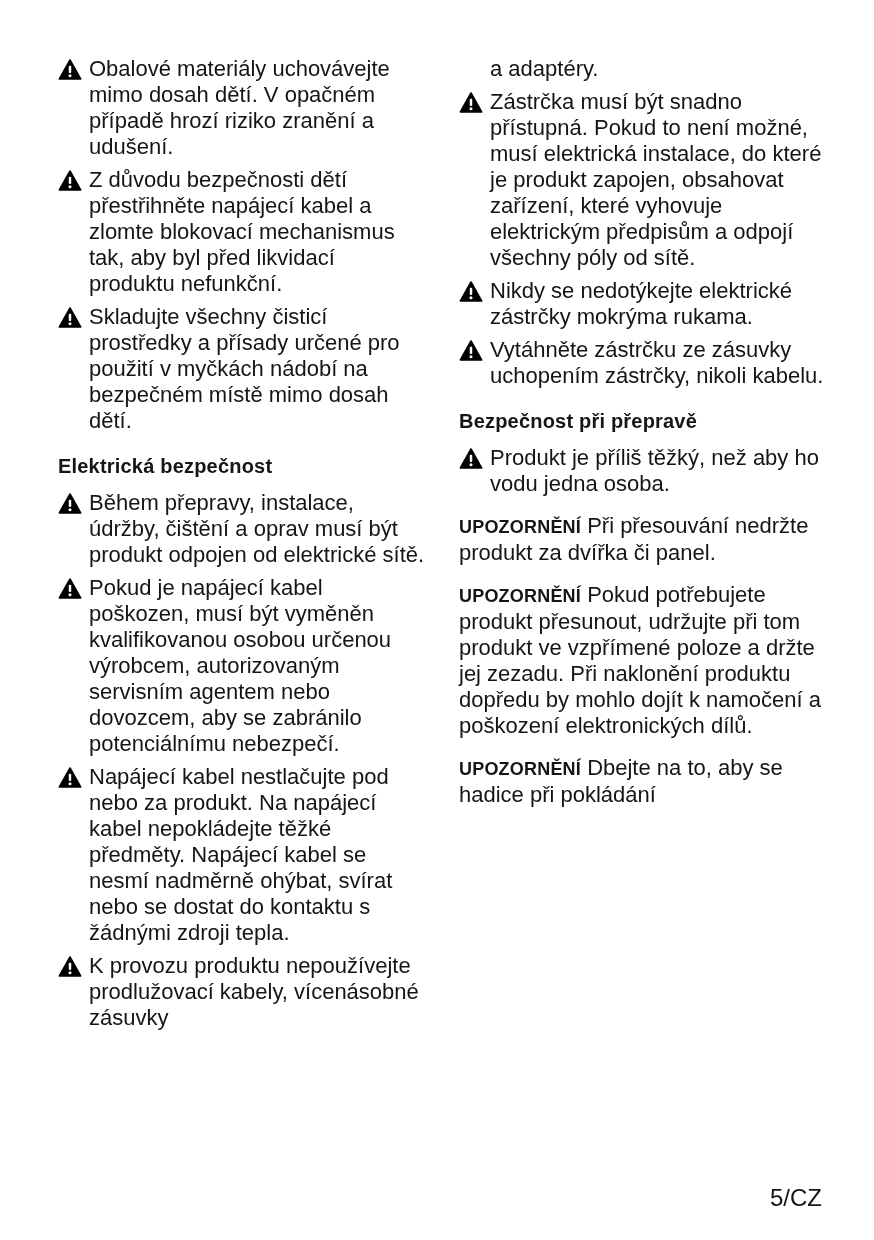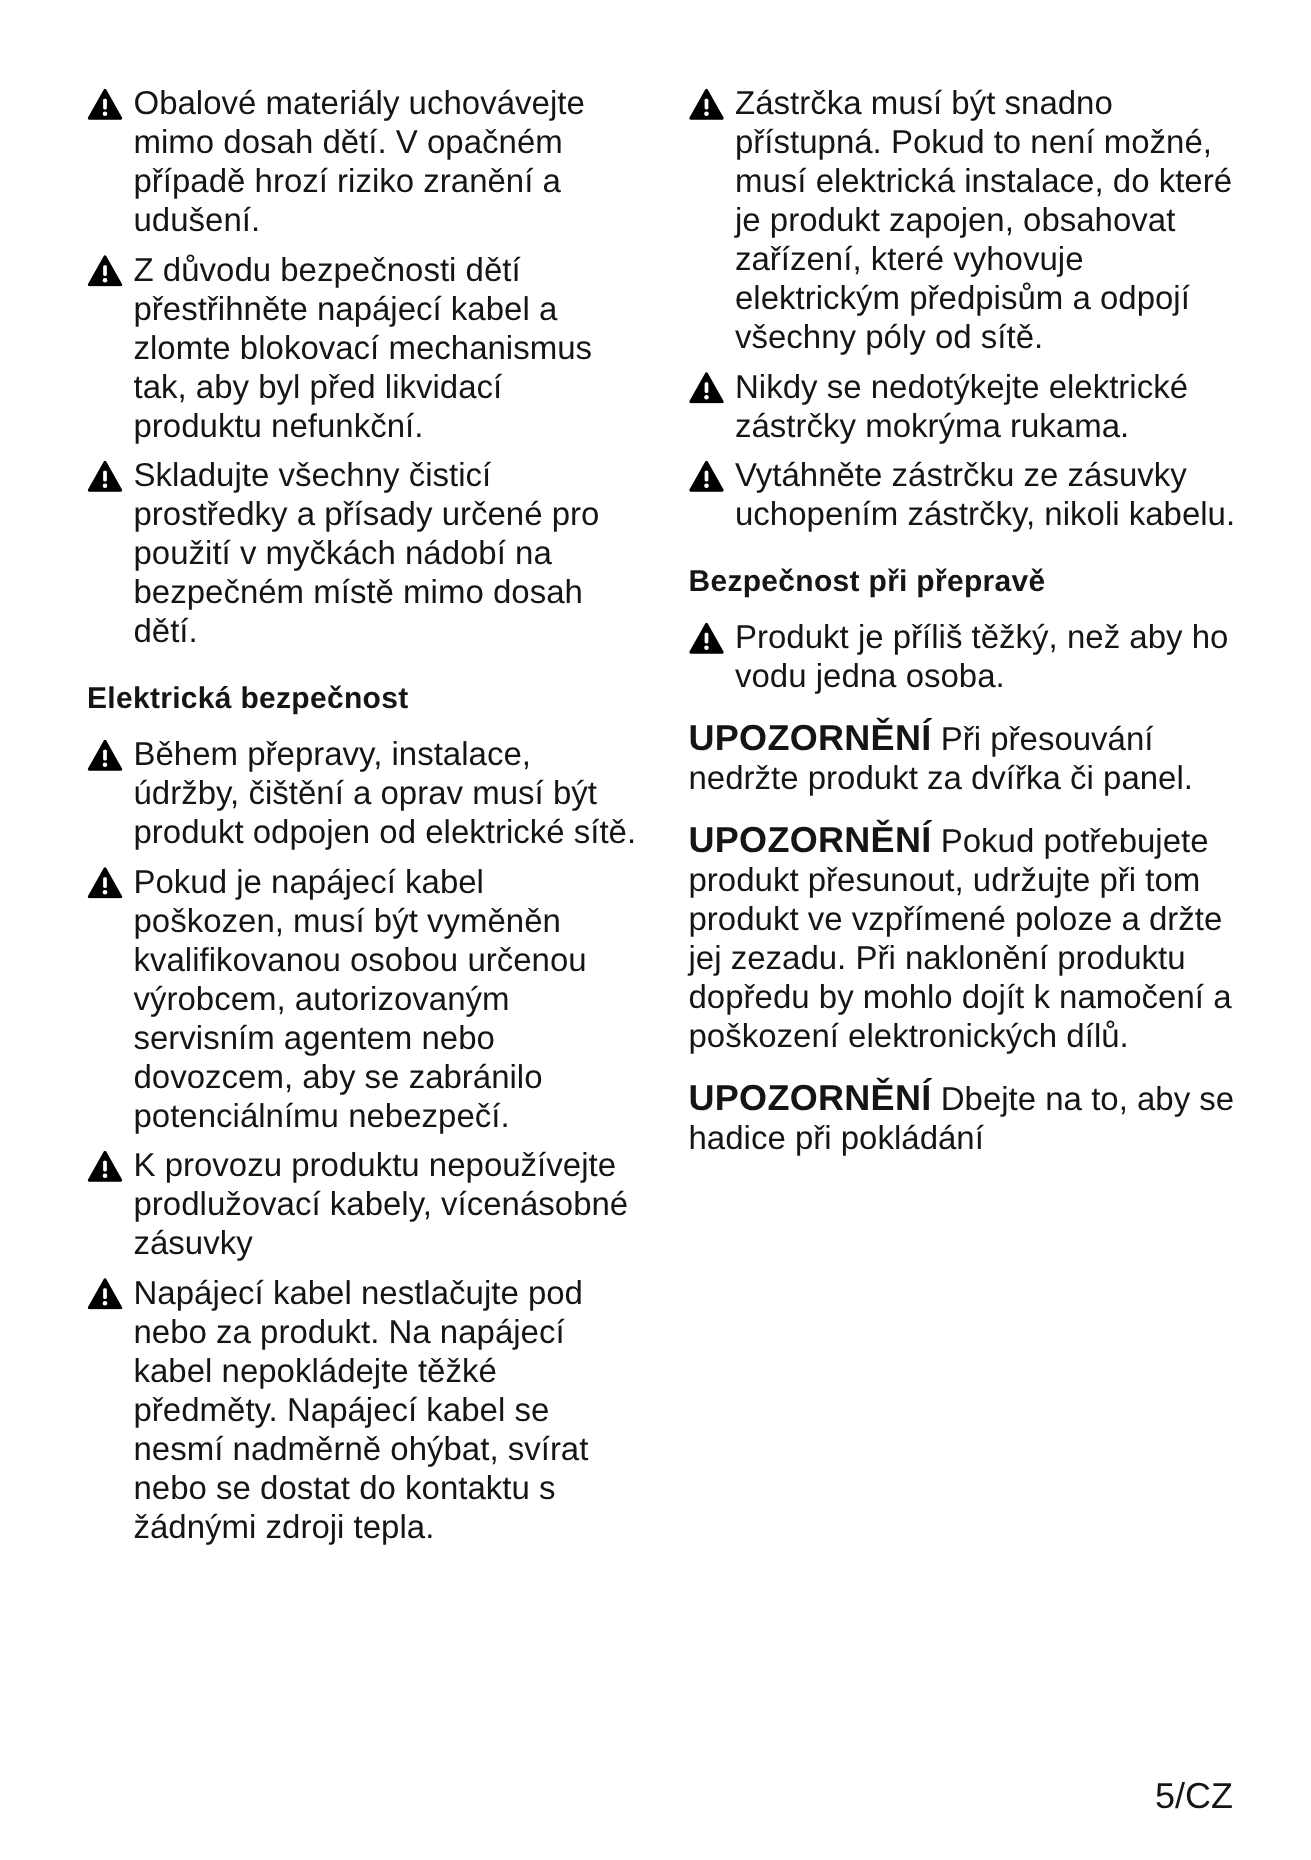--- a/index.html
+++ b/index.html
@@ -45,21 +45,21 @@
     font-size: 20px;
     line-height: 28px;
     font-weight: bold;
     margin: 18px 0 10px 0;
     letter-spacing: 0.2px;
   }
   .notice {
     margin: 16px 0 6px 0;
   }
   .notice .notice-label {
-    font-size: 24px;
+    font-size: 18px;
     font-weight: bold;
     letter-spacing: 0.2px;
   }
   .footer {
     position: absolute;
     right: 52px;
     bottom: 28px;
     font-size: 24px;
     color: #151515;
   }
@@ -122,34 +122,35 @@
           <span class="txt">Pokud je napájecí kabel poškozen, musí být vyměněn kvalifikovanou osobou určenou výrobcem, autorizovaným servisním agentem nebo dovozcem, aby se zabránilo potenciálnímu nebezpečí.</span>
         </div>
         <div class="warning-item">
           <span class="icon">
             <svg viewBox="0 0 24 22" aria-hidden="true">
               <path d="M12 1.2 L23 20.8 H1 Z" fill="#000" stroke="#000" stroke-width="2" stroke-linejoin="round"></path>
               <rect x="10.7" y="7.2" width="2.6" height="7.4" rx="1" fill="#fff"></rect>
               <circle cx="12" cy="17.6" r="1.6" fill="#fff"></circle>
             </svg>
           </span>
-          <span class="txt">K provozu produktu nepoužívejte prodlužovací kabely, vícenásobné zásuvky</span>
+          <span class="txt">Napájecí kabel nestlačujte pod nebo za produkt. Na napájecí kabel nepokládejte těžké předměty. Napájecí kabel se nesmí nadměrně ohýbat, svírat nebo se dostat do kontaktu s žádnými zdroji tepla.</span>
         </div>
         <div class="warning-item">
           <span class="icon">
             <svg viewBox="0 0 24 22" aria-hidden="true">
               <path d="M12 1.2 L23 20.8 H1 Z" fill="#000" stroke="#000" stroke-width="2" stroke-linejoin="round"></path>
               <rect x="10.7" y="7.2" width="2.6" height="7.4" rx="1" fill="#fff"></rect>
               <circle cx="12" cy="17.6" r="1.6" fill="#fff"></circle>
             </svg>
           </span>
-          <span class="txt">Napájecí kabel nestlačujte pod nebo za produkt. Na napájecí kabel nepokládejte těžké předměty. Napájecí kabel se nesmí nadměrně ohýbat, svírat nebo se dostat do kontaktu s žádnými zdroji tepla.</span>
+          <span class="txt">K provozu produktu nepoužívejte prodlužovací kabely, vícenásobné zásuvky</span>
         </div>
       </div>
     <div class="column">
+        <div class="continuation">a adaptéry.</div>
         <div class="warning-item">
           <span class="icon">
             <svg viewBox="0 0 24 22" aria-hidden="true">
               <path d="M12 1.2 L23 20.8 H1 Z" fill="#000" stroke="#000" stroke-width="2" stroke-linejoin="round"></path>
               <rect x="10.7" y="7.2" width="2.6" height="7.4" rx="1" fill="#fff"></rect>
               <circle cx="12" cy="17.6" r="1.6" fill="#fff"></circle>
             </svg>
           </span>
           <span class="txt">Zástrčka musí být snadno přístupná. Pokud to není možné, musí elektrická instalace, do které je produkt zapojen, obsahovat zařízení, které vyhovuje elektrickým předpisům a odpojí všechny póly od sítě.</span>
         </div>

